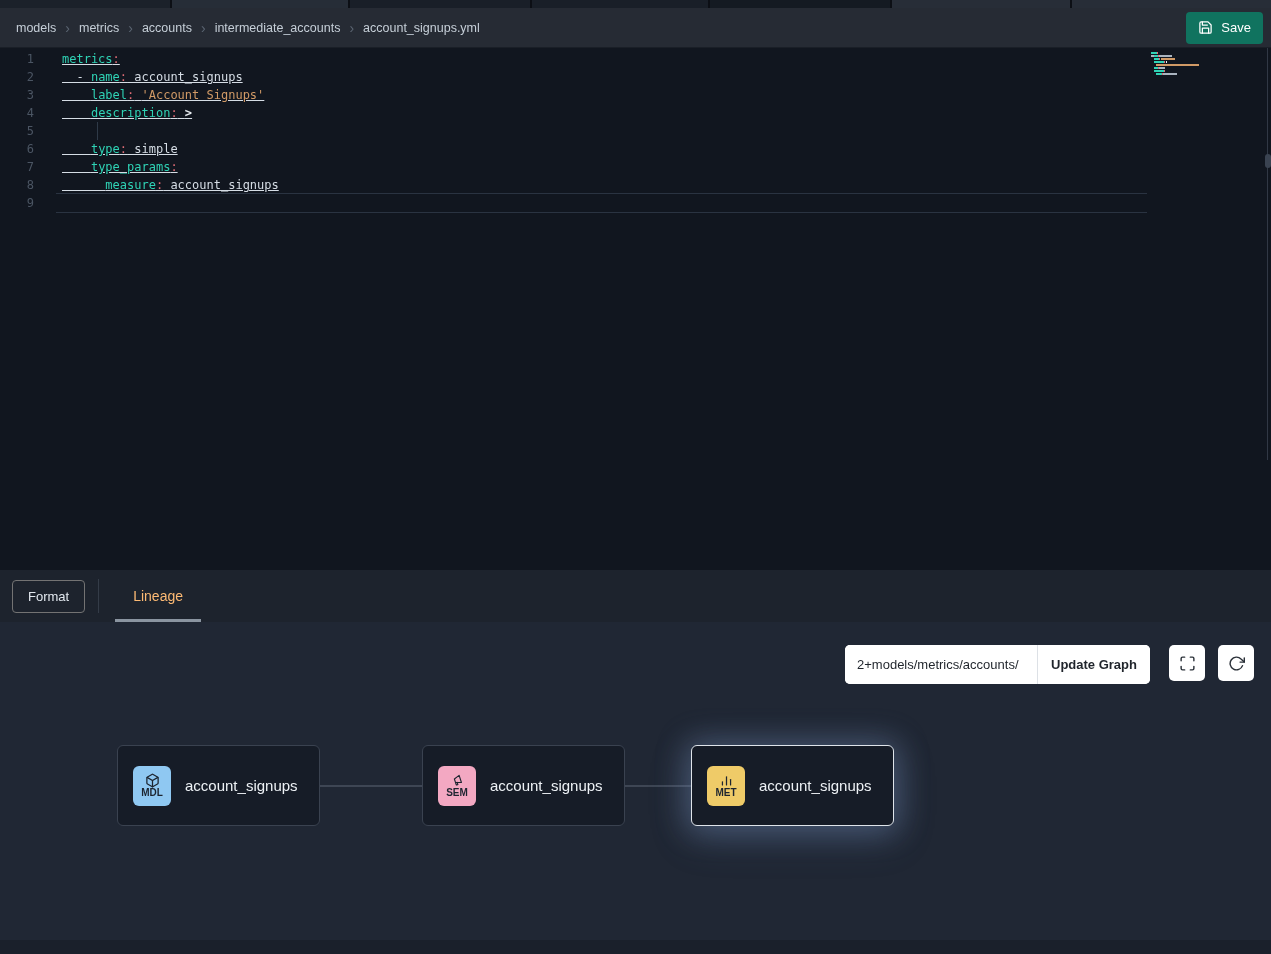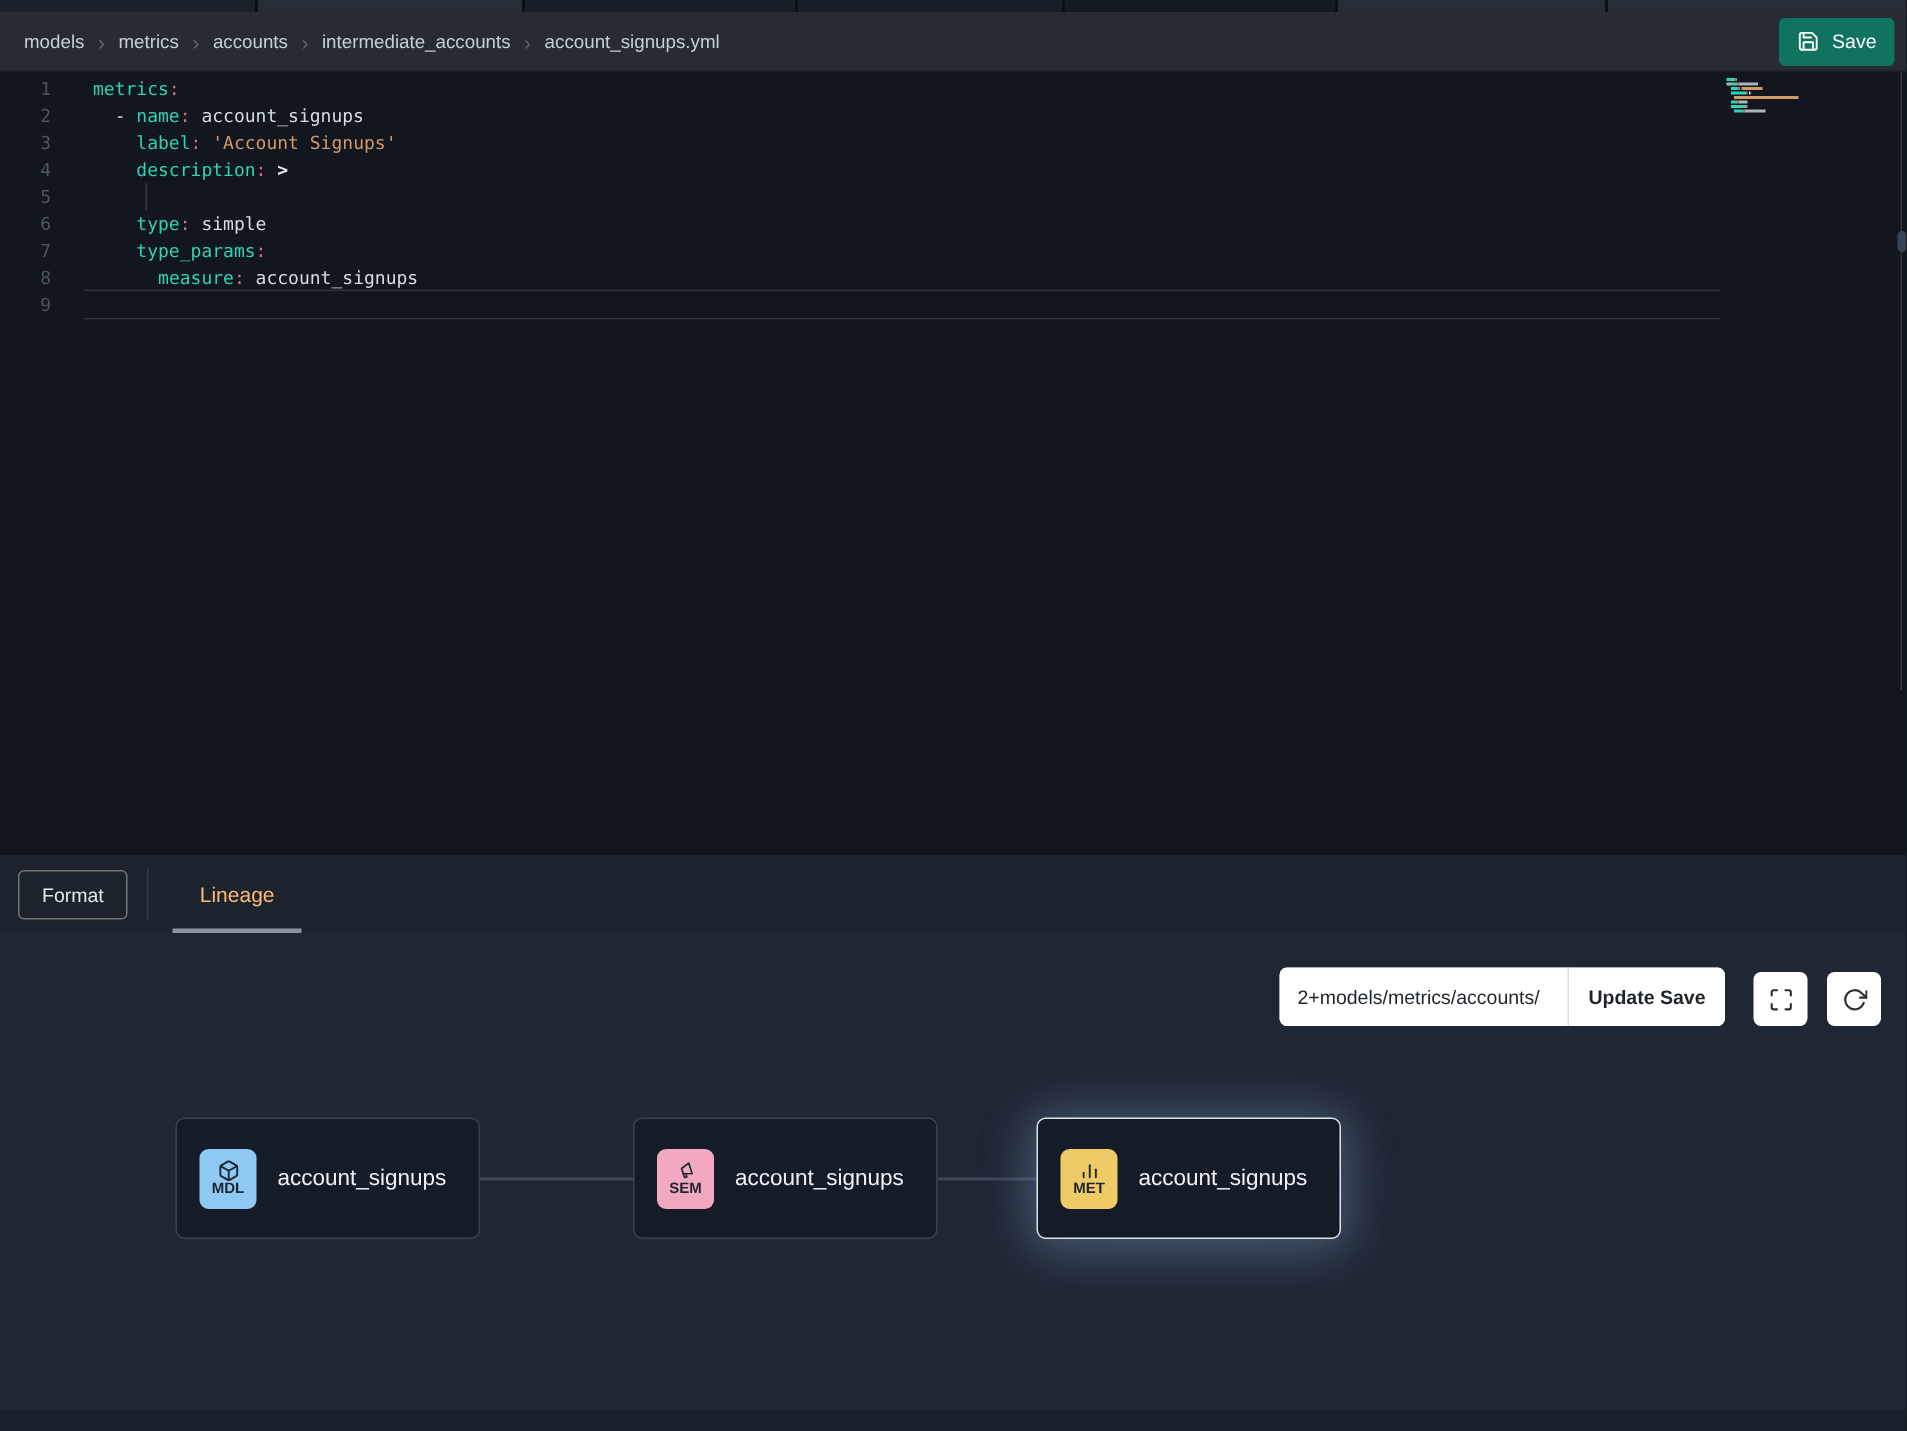--- a/index.html
+++ b/index.html
@@ -27,21 +27,21 @@
   }
   .save-btn svg{width:15px;height:15px;}
   
   .editor{
     position:relative;height:522px;background:#11161f;box-sizing:border-box;
     font-family:"DejaVu Sans Mono",monospace;font-size:12px;line-height:18px;
     color:#d6dde5;padding-top:2px;
   }
   .cl{display:flex;height:18px;position:relative;}
   .gut{width:34px;flex:none;text-align:right;color:#4b5563;user-select:none;}
-  .ltext{white-space:pre;padding-left:28px;}
+  .ltext{white-space:pre;padding-left:28px;text-decoration:underline;}
   .tok-key{color:#2fd3b5;}
   .tok-punc{color:#e06c75;}
   .tok-plain{color:#d6dde5;}
   .tok-str{color:#d19a66;}
   .tok-bold{color:#e8edf2;font-weight:bold;}
   .cl.current::before{
     content:"";position:absolute;left:56px;right:124px;top:-1px;bottom:-1px;
     border-top:1px solid #2a3341;border-bottom:1px solid #2a3341;pointer-events:none;
   }
   .cl.guided::after{
@@ -64,21 +64,21 @@
   .ptab{
     padding:0 18px;display:flex;align-items:center;font-size:14px;color:#cbd3dc;
     position:relative;background:none;border:none;font-family:inherit;cursor:pointer;
   }
   .ptab.active{color:#fdba74;}
   .ptab.active::after{
     content:"";position:absolute;left:0;right:0;bottom:0;height:3px;background:#8a94a0;
   }
   
   .canvas{position:relative;height:318px;background:#202734;}
-  .l-toolbar{position:absolute;top:23px;right:17px;display:flex;align-items:flex-end;gap:13px;}
+  .l-toolbar{position:absolute;top:23px;right:17px;display:flex;align-items:flex-start;gap:13px;}
   .sel-group{display:flex;height:39px;background:#fff;border-radius:5px;overflow:hidden;align-items:stretch;margin-right:6px;}
   .sel-input{
     width:168px;border:none;background:#fff;padding:0 12px;font-size:13px;color:#1f242b;
     font-family:inherit;outline:none;
   }
   .update-btn{
     border:none;border-left:1px solid #dde1e6;background:#fff;padding:0 13px;
     font-size:13px;font-weight:600;color:#1f242b;font-family:inherit;cursor:pointer;
   }
   .icon-btn{
@@ -238,21 +238,21 @@
     <div class="vdiv"></div>
     <div class="ptabs" id="ptabs">
         <button class="ptab active">Lineage</button>
       </div>
   </div>
 
   <div class="canvas" id="canvas">
     <div class="l-toolbar">
       <div class="sel-group">
         <input class="sel-input" type="text" value="2+models/metrics/accounts/" style="">
-        <button class="update-btn">Update Save</button>
+        <button class="update-btn">Update Graph</button>
       </div>
       <button class="icon-btn">
         <svg viewBox="0 0 24 24" fill="none" stroke="#2a3038" stroke-width="2" stroke-linecap="round" stroke-linejoin="round">
             <path d="M8 3H5a2 2 0 0 0-2 2v3"></path>
             <path d="M16 3h3a2 2 0 0 1 2 2v3"></path>
             <path d="M16 21h3a2 2 0 0 0 2-2v-3"></path>
             <path d="M8 21H5a2 2 0 0 1-2-2v-3"></path>
           </svg>
       </button>
       <button class="icon-btn">

